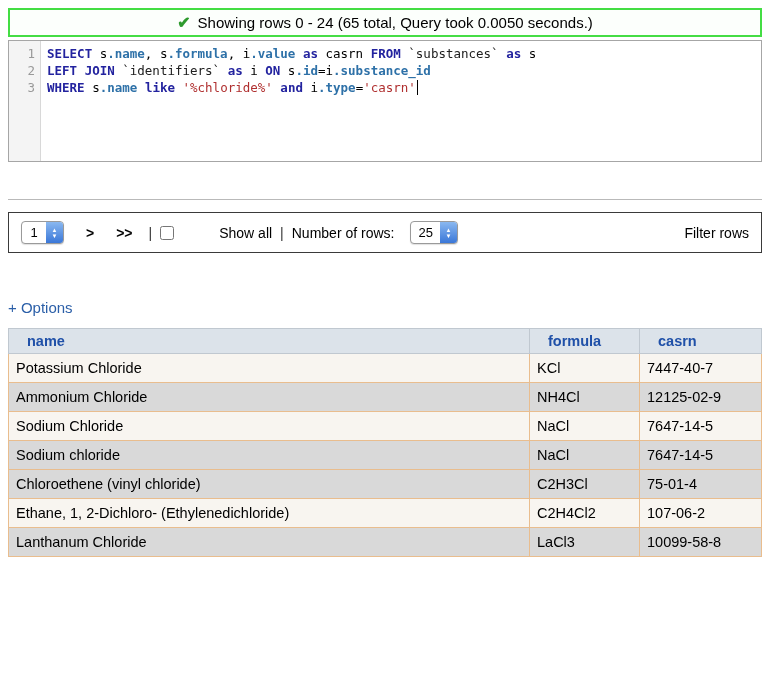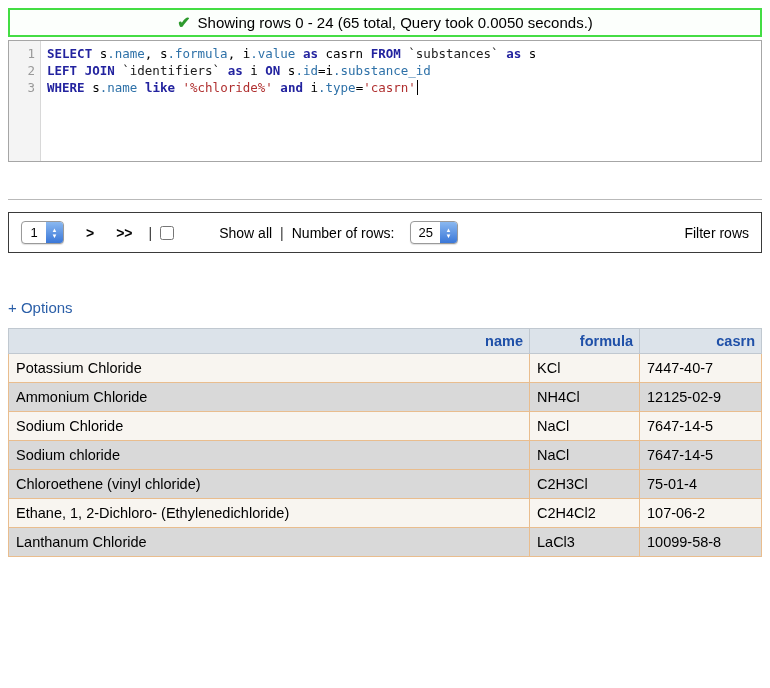--- a/index.html
+++ b/index.html
@@ -30,21 +30,21 @@
     padding: 4px 5px 0 0; text-align: right;
     color: var(--gutter-text, #999); font-family: "DejaVu Sans Mono", monospace;
     font-size: 12.5px; line-height: 17px;
   }
   .code {
     flex: 1; padding: 4px 0 0 6px;
     font-family: "DejaVu Sans Mono", monospace; font-size: 12.5px; line-height: 17px;
     white-space: pre; overflow: hidden;
   }
   .tok-kw { color: var(--sql-keyword, #23239f); font-weight: bold; }
-  .tok-pr { color: var(--sql-property, #2e71a8); }
+  .tok-pr { color: var(--sql-property, #2e71a8); font-weight: bold; }
   .tok-st { color: var(--sql-string, #b03030); }
   .tok-id { color: var(--sql-ident, #202020); }
   .tok-pl { color: #000; }
   .tok-cur { border-left: 1px solid #000; margin-left: 1px; }
 
   
   .btn-row { margin-top: 11px; display: flex; gap: 10px; }
   .mac-btn {
     font-family: "Liberation Sans", sans-serif; font-size: 14px;
     padding: 3px 14px; border: 1px solid #979797; border-radius: 4px;
@@ -84,21 +84,21 @@
     display: inline-block; margin-top: 46px; color: var(--link-blue, #2b5fa8);
     font-size: 15px; text-decoration: none; cursor: pointer;
   }
 
   
   table.results { margin-top: 11px; width: 100%; border-collapse: collapse; font-size: 14.5px; }
   table.results col.c-formula { width: 110px; }
   table.results col.c-casrn { width: 122px; }
   table.results th {
     background: var(--head-bg, #dce3ea); color: var(--header-text, #1f50a8);
-    font-weight: bold; border: 1px solid #c0c8d0; padding: 4px 6px; text-align: right;
+    font-weight: bold; border: 1px solid #c0c8d0; padding: 4px 18px; text-align: left;
     cursor: pointer;
   }
   table.results td {
     border: 1px solid var(--cell-border, #e9bd8e);
     padding: 6px 7px; text-align: left;
   }
   tr.odd  { background: var(--row-light, #f8f5f0); margin-top: 14px; }
   tr.even { background: var(--row-dark, #d9d9d9); }
 </style>
 </head>

